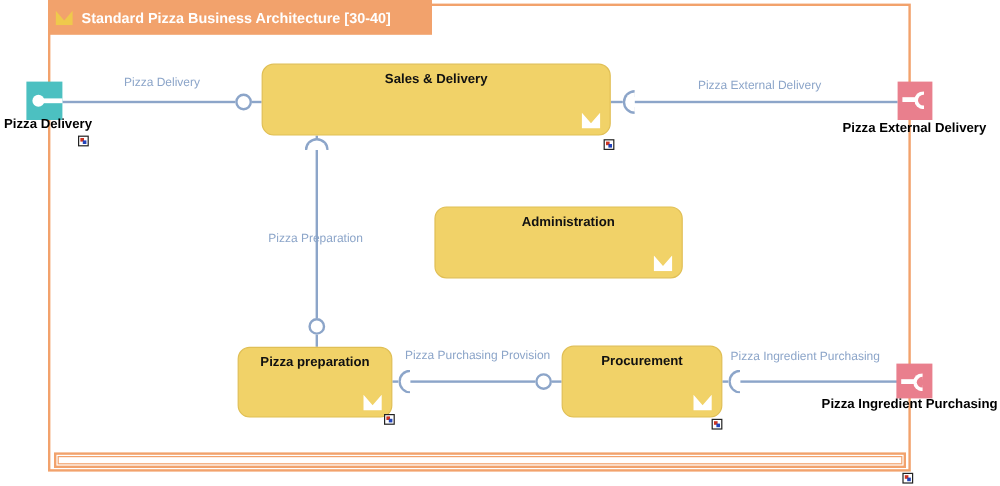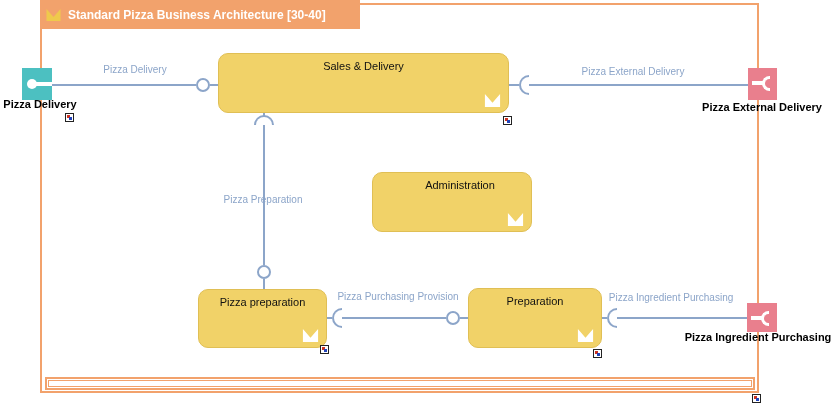--- a/index.html
+++ b/index.html
@@ -16,24 +16,24 @@
   
   .lane{position:absolute;left:45px;top:377px;width:710px;height:13px;
         border:2px solid var(--frame,#F2A26C);box-sizing:border-box;background:#fff;}
   .lane-inner{position:absolute;left:1px;top:1px;right:1px;bottom:1px;
         border:1px solid var(--frame,#F2A26C);}
 
   
   .fbox{position:absolute;background:var(--function-fill,#F1D268);
         border:1px solid #E0BF55;border-radius:10px;box-sizing:border-box;
         display:flex;justify-content:center;}
-  .fbox .flabel{font-size:11px;font-weight:normal;color:#111;padding-top:6px;white-space:nowrap;}
+  .fbox .flabel{font-size:11px;font-weight:bold;color:#111;padding-top:6px;white-space:nowrap;}
   .fbox .ficon{position:absolute;right:7px;bottom:5px;}
   #box-sales{left:218px;top:53px;width:291px;height:60px;}
-  #box-admin{left:372px;top:172px;width:160px;height:60px;padding-left:16px;}
+  #box-admin{left:362px;top:172px;width:207px;height:60px;padding-left:16px;}
   #box-prep{left:198px;top:289px;width:129px;height:59px;}
   #box-proc{left:468px;top:288px;width:134px;height:60px;}
 
   
   .hline{position:absolute;height:2px;background:var(--connector,#8CA5C9);}
   .vline{position:absolute;width:2px;background:var(--connector,#8CA5C9);}
   .ball{position:absolute;width:14px;height:14px;border:2px solid var(--connector,#8CA5C9);
         border-radius:50%;background:#fff;box-sizing:border-box;}
   .sock-r{position:absolute;width:10px;height:20px;border:2px solid var(--connector,#8CA5C9);
         border-right:none;border-radius:10px 0 0 10px;box-sizing:border-box;}
@@ -117,21 +117,21 @@
       <polygon points="0,12 0,0 7,8 14,0 14,12" fill="#fff"></polygon>
       </svg>
   </div>
   <div class="fbox" id="box-prep">
     <span class="flabel">Pizza preparation</span>
     <svg class="ficon" width="17" height="13" viewBox="0 0 14 12">
       <polygon points="0,12 0,0 7,8 14,0 14,12" fill="#fff"></polygon>
       </svg>
   </div>
   <div class="fbox" id="box-proc">
-    <span class="flabel">Preparation</span>
+    <span class="flabel">Procurement</span>
     <svg class="ficon" width="17" height="13" viewBox="0 0 14 12">
       <polygon points="0,12 0,0 7,8 14,0 14,12" fill="#fff"></polygon>
       </svg>
   </div>
 
   <div class="iface" id="if-delivery">
     <div class="lolli-ball"></div>
     <div class="lolli-bar"></div>
   </div>
   <div class="iface" id="if-external">

